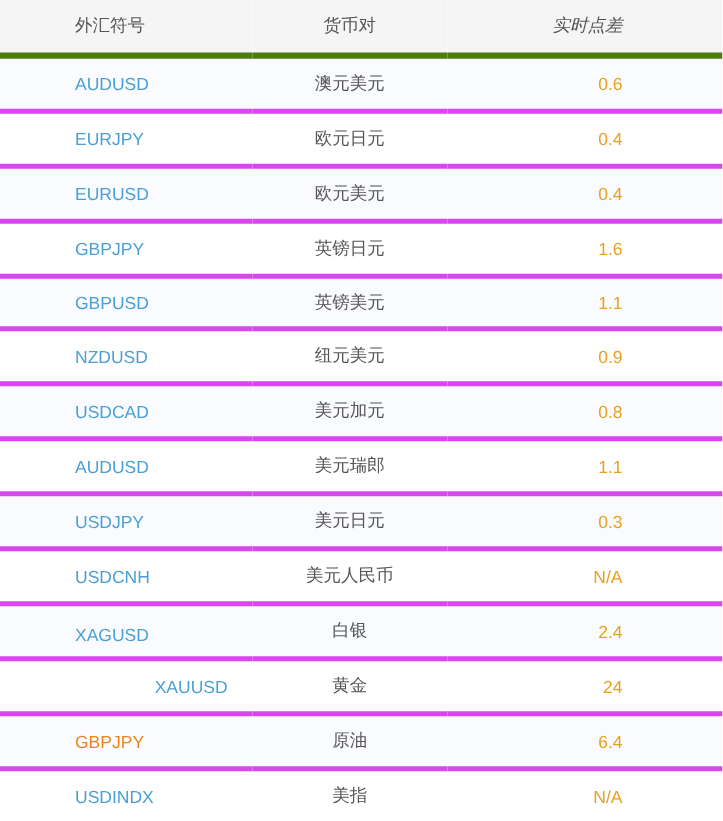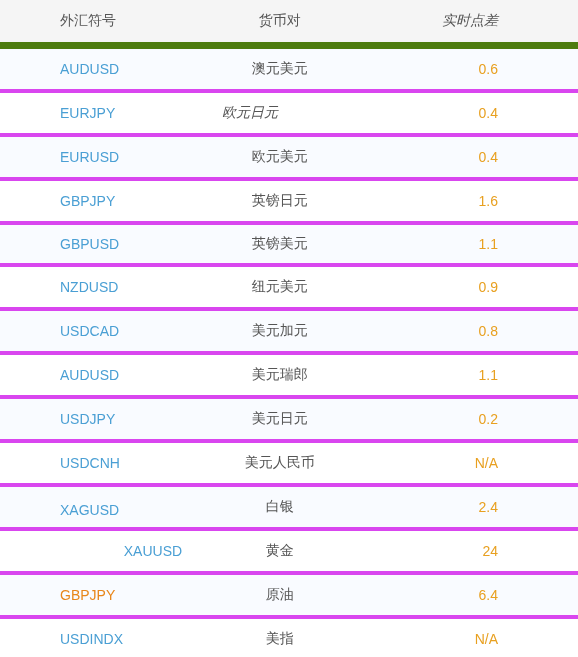--- a/index.html
+++ b/index.html
@@ -21,21 +21,21 @@
       overflow: hidden;
     }
 
     table {
       width: 100%;
       border-collapse: collapse;
     }
 
     thead tr {
       background: #f5f5f5;
-      border-bottom: 7px solid #4d7c0f;
+      border-bottom: 5px solid #4d7c0f;
     }
 
     thead th {
       padding: 12px 20px;
       color: #555555;
       font-weight: normal;
       font-size: 14px;
     }
 
     thead th:first-child {
@@ -100,21 +100,21 @@
       </tr>
     </thead>
     <tbody id="table-body">
     <tr>
       <td style="color: #4a9fd4; text-align: left; padding-left: 60px; padding-top: 11px; padding-bottom: 11px;">AUDUSD</td>
       <td style="text-align: center; padding: 11px 20px; color: #555555;">澳元美元</td>
       <td style="text-align: right; padding-right: 80px; padding-top: 11px; padding-bottom: 11px; color: #e8a020;">0.6</td>
     </tr>
         <tr>
       <td style="color: #4a9fd4; text-align: left; padding-left: 60px; padding-top: 11px; padding-bottom: 11px;">EURJPY</td>
-      <td style="text-align: left; padding: 11px 20px; color: #555555; font-style: italic;">欧元日元</td>
+      <td style="text-align: center; padding: 11px 20px; color: #555555;">欧元日元</td>
       <td style="text-align: right; padding-right: 80px; padding-top: 11px; padding-bottom: 11px; color: #e8a020;">0.4</td>
     </tr>
         <tr>
       <td style="color: #4a9fd4; text-align: left; padding-left: 60px; padding-top: 11px; padding-bottom: 11px;">EURUSD</td>
       <td style="text-align: center; padding: 11px 20px; color: #555555;">欧元美元</td>
       <td style="text-align: right; padding-right: 80px; padding-top: 11px; padding-bottom: 11px; color: #e8a020;">0.4</td>
     </tr>
         <tr>
       <td style="color: #4a9fd4; text-align: left; padding-left: 60px; padding-top: 11px; padding-bottom: 11px;">GBPJPY</td>
       <td style="text-align: center; padding: 11px 20px; color: #555555;">英镑日元</td>
@@ -136,21 +136,21 @@
       <td style="text-align: right; padding-right: 80px; padding-top: 11px; padding-bottom: 11px; color: #e8a020;">0.8</td>
     </tr>
         <tr>
       <td style="color: #4a9fd4; text-align: left; padding-left: 60px; padding-top: 11px; padding-bottom: 11px;">AUDUSD</td>
       <td style="text-align: center; padding: 11px 20px; color: #555555;">美元瑞郎</td>
       <td style="text-align: right; padding-right: 80px; padding-top: 11px; padding-bottom: 11px; color: #e8a020;">1.1</td>
     </tr>
         <tr>
       <td style="color: #4a9fd4; text-align: left; padding-left: 60px; padding-top: 11px; padding-bottom: 11px;">USDJPY</td>
       <td style="text-align: center; padding: 11px 20px; color: #555555; margin-top: 34px;">美元日元</td>
-      <td style="text-align: right; padding-right: 80px; padding-top: 11px; padding-bottom: 11px; color: #e8a020;">0.2</td>
+      <td style="text-align: right; padding-right: 80px; padding-top: 11px; padding-bottom: 11px; color: #e8a020;">0.3</td>
     </tr>
         <tr>
       <td style="color: #4a9fd4; text-align: left; padding-left: 60px; padding-top: 11px; padding-bottom: 11px;">USDCNH</td>
       <td style="text-align: center; padding: 11px 20px; color: #555555;">美元人民币</td>
       <td style="text-align: right; padding-right: 80px; padding-top: 11px; padding-bottom: 11px; color: #e8a020;">N/A</td>
     </tr>
         <tr>
       <td style="color: #4a9fd4; text-align: left; padding-left: 60px; padding-top: 11px; padding-bottom: 6px;">XAGUSD</td>
       <td style="text-align: center; padding: 11px 20px; color: #555555;">白银</td>
       <td style="text-align: right; padding-right: 80px; padding-top: 11px; padding-bottom: 11px; color: #e8a020;">2.4</td>

